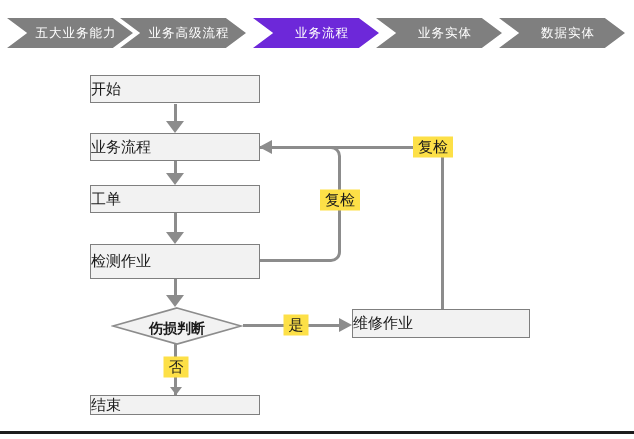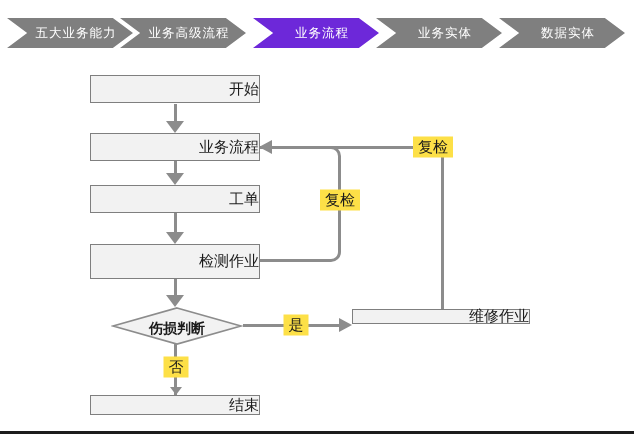--- a/index.html
+++ b/index.html
@@ -16,21 +16,21 @@
     display:flex;align-items:center;justify-content:center;
     padding-left:12px;box-sizing:border-box;
     font-size:12.5px;font-weight:normal;letter-spacing:1px;
     cursor:pointer;
   }
   .nav-item.active{background:#6d28d9;}
   
   .box{
     position:absolute;left:90px;width:170px;height:28px;
     background:#f2f2f2;border:1.5px solid #7f7f7f;box-sizing:border-box;
-    display:flex;align-items:center;justify-content:flex-end;
+    display:flex;align-items:center;justify-content:flex-start;
     font-size:15px;
   }
   .diamond-wrap{position:absolute;left:111px;top:307px;width:132px;height:38px;}
   .diamond-label{
     position:absolute;left:111px;top:310px;width:132px;height:38px;
     display:flex;align-items:center;justify-content:center;font-size:14px;font-weight:bold;
   }
   
   .vline{position:absolute;width:3px;background:#8c8c8c;}
   .hline{position:absolute;height:3px;background:#8c8c8c;}
@@ -118,21 +118,21 @@
   </div>
 <div class="box" style="top:185px">
     <span>工单</span>
   </div>
 <div class="box" style="top:244px;height:35px">
     <span>检测作业</span>
   </div>
 <div class="box" style="top:395px;height:20px">
     <span>结束</span>
   </div>
-<div class="box" style="left:352px;top:309px;width:178px;height:15px">
+<div class="box" style="left:352px;top:309px;width:178px;height:29px">
     <span>维修作业</span>
   </div>
 
 <div class="diamond-wrap">
   <svg width="132" height="38" viewBox="0 0 132 38">
     <polygon points="66,1 130,19 66,37 2,19" fill="#f2f2f2" stroke="#8c8c8c" stroke-width="1.8"></polygon>
   </svg>
 </div>
 <div class="diamond-label">伤损判断</div>
 

